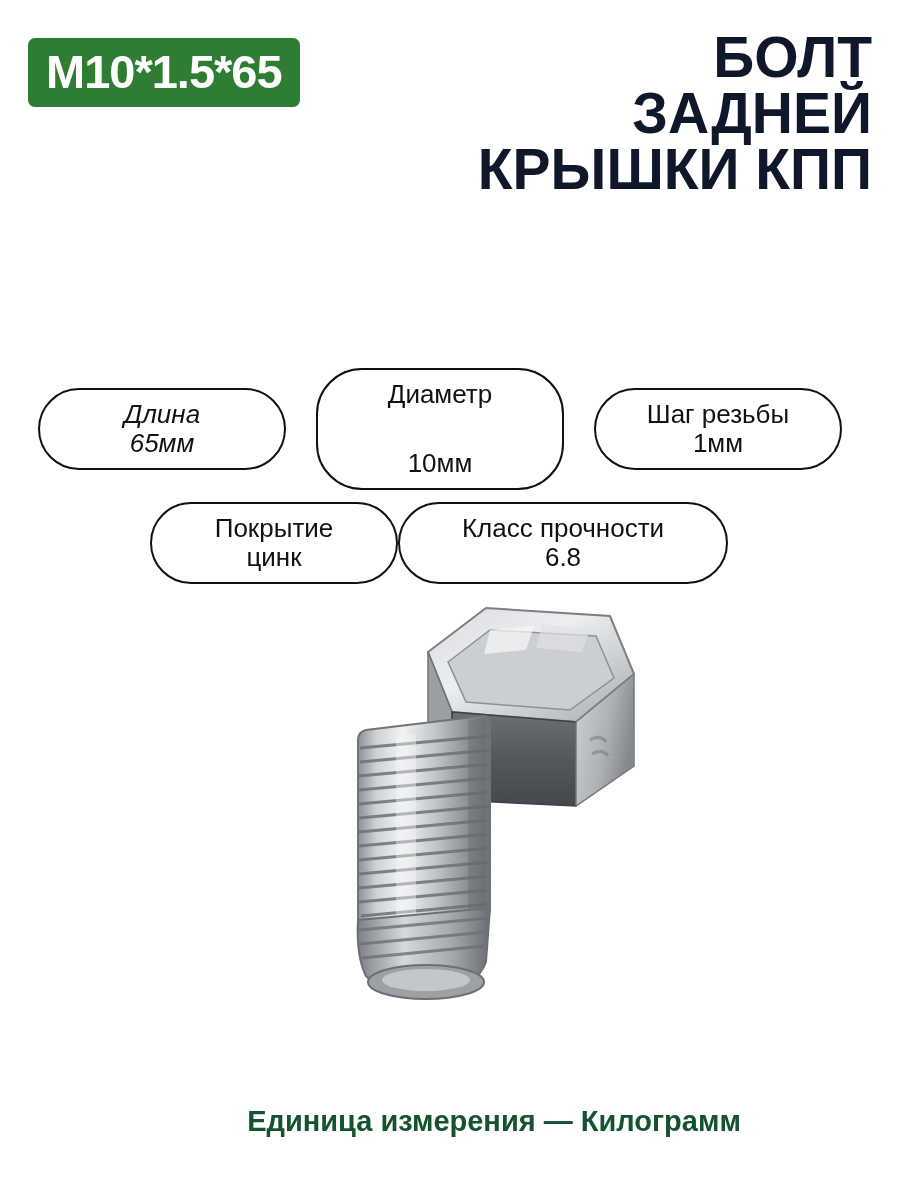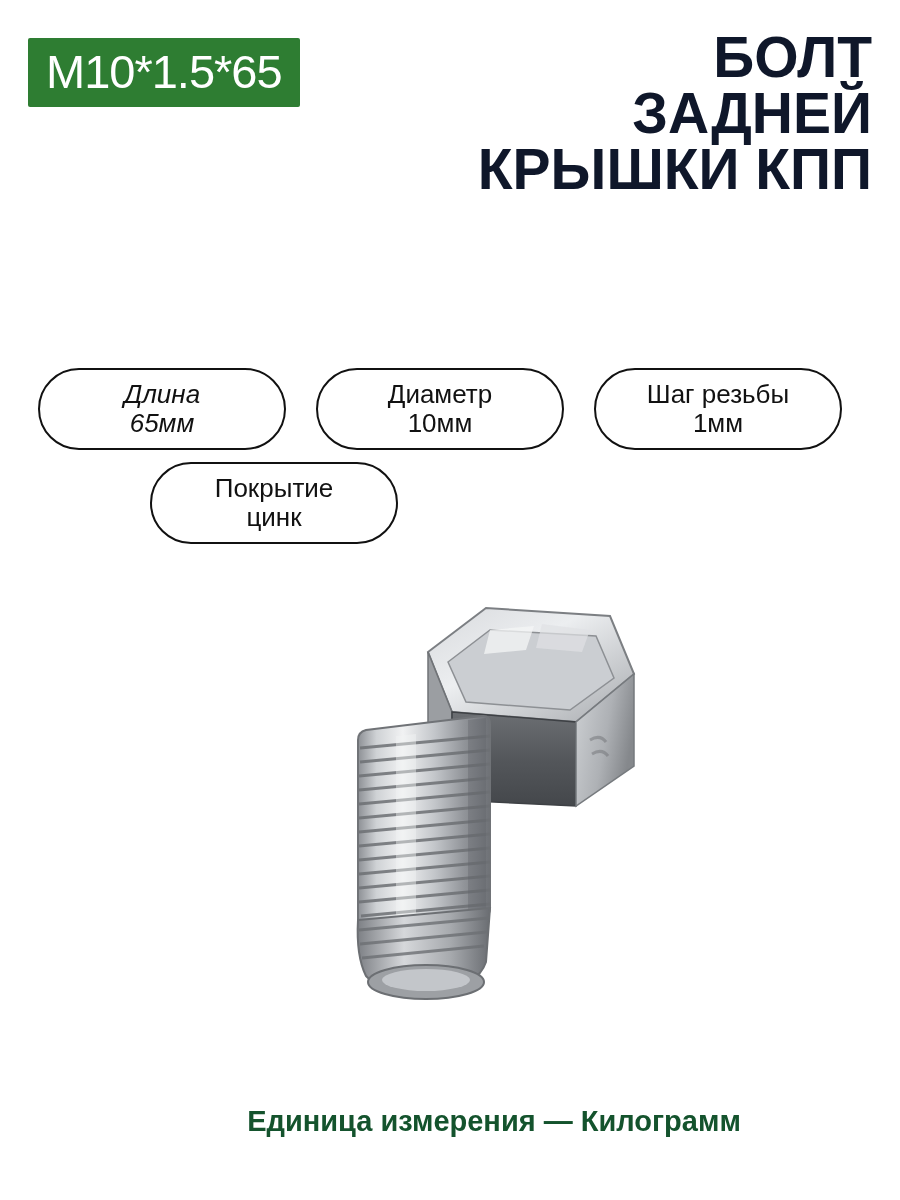--- a/index.html
+++ b/index.html
@@ -24,25 +24,25 @@
     right: 28px;
     height: 270px;
   }
 
   .sku-badge {
     position: absolute;
     left: 0;
     top: 8px;
     background: #2e7d32;
     color: #ffffff;
-    font-weight: normal;
+    font-weight: bold;
     font-size: 47px;
     letter-spacing: -1px;
     padding: 10px 18px 12px 18px;
-    border-radius: 2px;
+    border-radius: 7px;
     line-height: 1;
     white-space: nowrap;
   }
 
   .title {
     position: absolute;
     right: 0;
     top: 0;
     width: 520px;
     text-align: right;
@@ -86,21 +86,21 @@
     text-align: center;
     font-size: 26px;
     line-height: 1.12;
     box-sizing: border-box;
     background: #ffffff;
   }
   .pill .pill-label { display: block; }
   .pill .pill-value { display: block; }
 
   .pill.p-length   { width: 248px; font-style: italic; }
-  .pill.p-diameter { width: 248px; }
+  .pill.p-diameter { width: 248px; gap: 40px; }
   .pill.p-pitch    { width: 248px; }
   .pill.p-coating  { width: 248px; }
   .pill.p-grade    { width: 330px; }
 
   
   .bolt-area {
     position: absolute;
     top: 590px;
     left: 0;
     width: 900px;
@@ -151,20 +151,24 @@
     <div class="pill p-pitch">
       <span class="pill-label">Шаг резьбы</span>
       <span class="pill-value">1мм</span>
     </div>
   </div>
 
   <div class="pill-row row2">
     <div class="pill p-coating">
       <span class="pill-label">Покрытие</span>
       <span class="pill-value">цинк</span>
+    </div>
+    <div class="pill p-grade">
+      <span class="pill-label">Класс прочности</span>
+      <span class="pill-value">6.8</span>
     </div>
   </div>
 
 </div>
 
 <div class="bolt-area">
   <svg class="bolt-svg" width="520" height="460" viewBox="0 0 520 460" xmlns="http://www.w3.org/2000/svg">
     <defs>
       <linearGradient id="shaftGrad" x1="0" y1="0" x2="1" y2="0">
         <stop offset="0%" stop-color="#8d9095"></stop>

